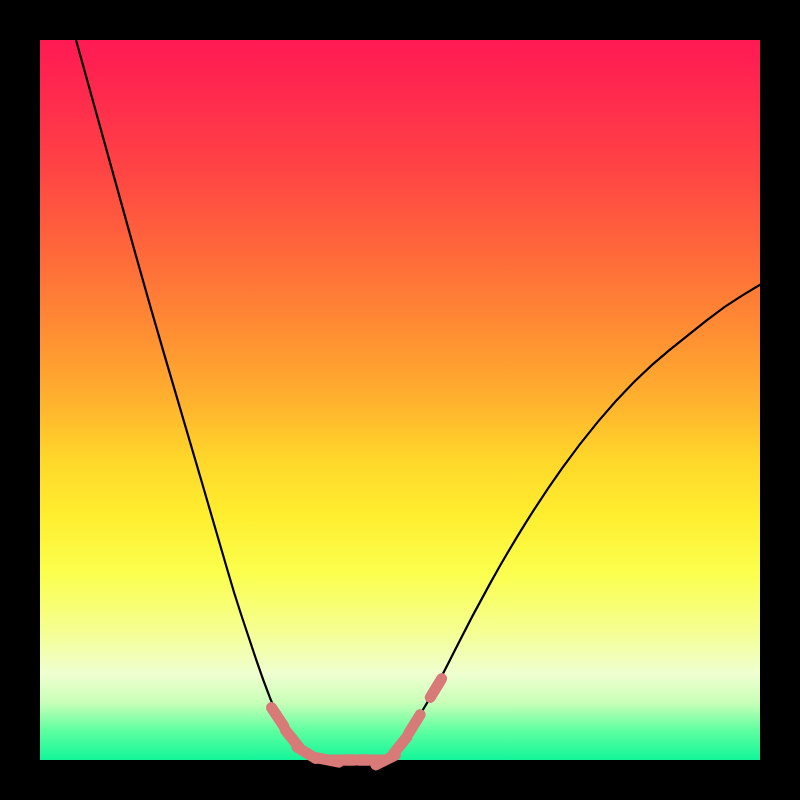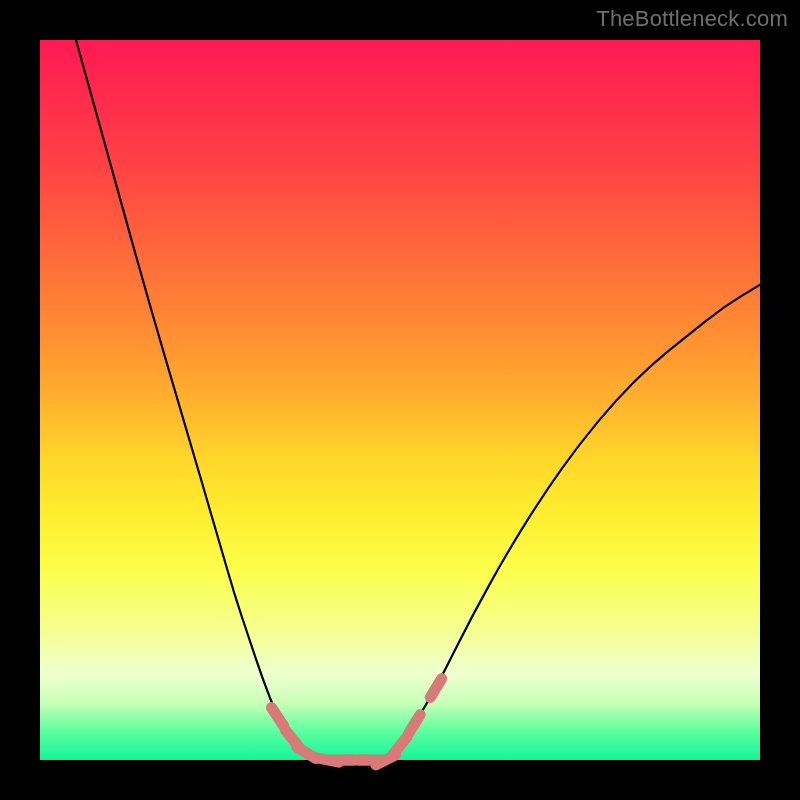--- a/index.html
+++ b/index.html
@@ -79,15 +79,14 @@
           <line x1="305.8" y1="720.0" x2="327.8" y2="720.0" stroke="#d87a78" stroke-width="11" stroke-linecap="round"></line>
           <line x1="320.2" y1="720.0" x2="342.2" y2="720.0" stroke="#d87a78" stroke-width="11" stroke-linecap="round"></line>
           <line x1="335.8" y1="724.9" x2="355.4" y2="715.1" stroke="#d87a78" stroke-width="11" stroke-linecap="round"></line>
           <line x1="353.1" y1="714.2" x2="366.9" y2="697.0" stroke="#d87a78" stroke-width="11" stroke-linecap="round"></line>
           <line x1="368.6" y1="693.3" x2="380.2" y2="674.7" stroke="#d87a78" stroke-width="11" stroke-linecap="round"></line>
           <line x1="390.3" y1="657.4" x2="401.7" y2="638.6" stroke="#d87a78" stroke-width="11" stroke-linecap="round"></line>
         </g>
     </g>
   </svg>
 
-  <div class="watermark">TheBottleneck.com</div>
 
 </div>
 
 </body></html>

